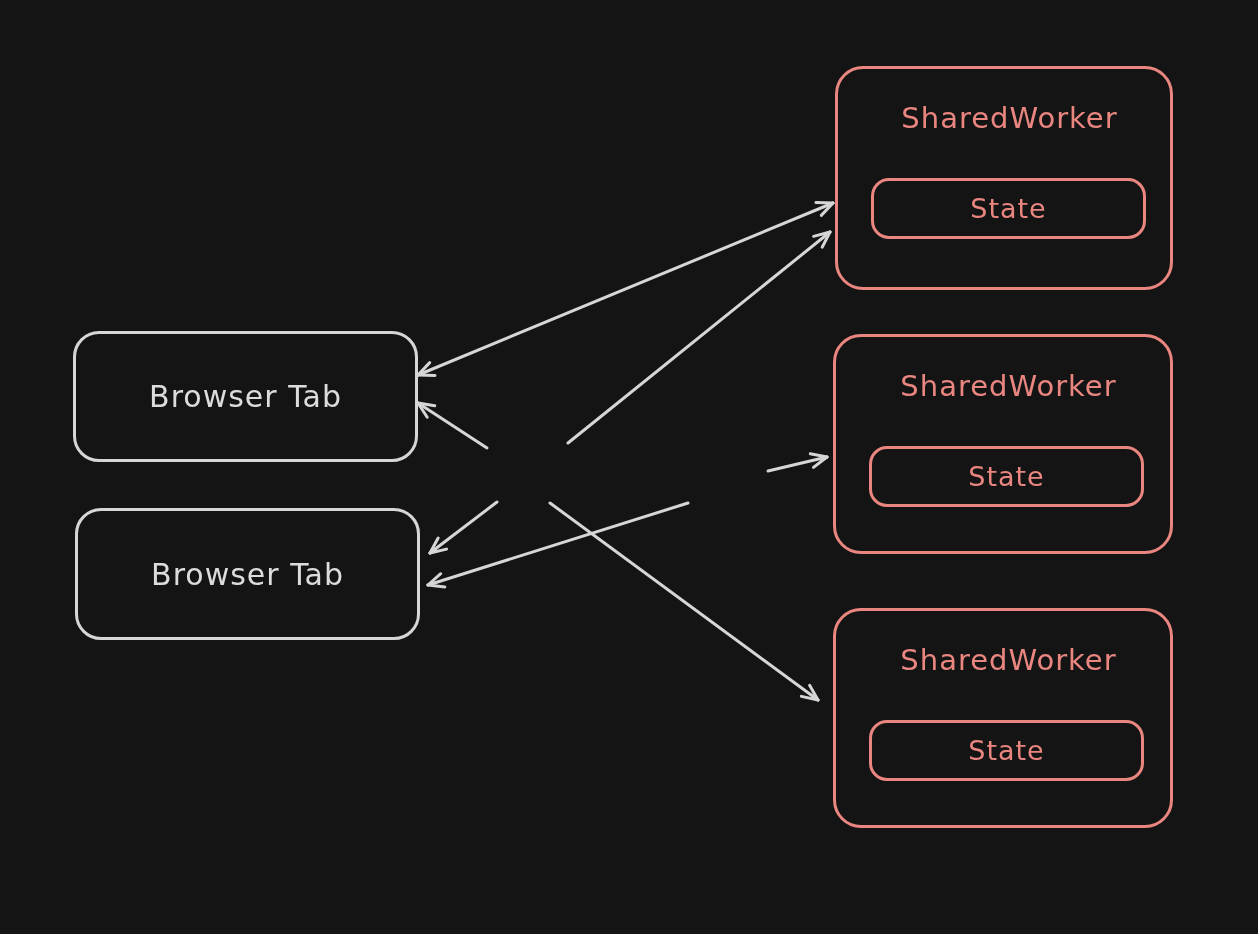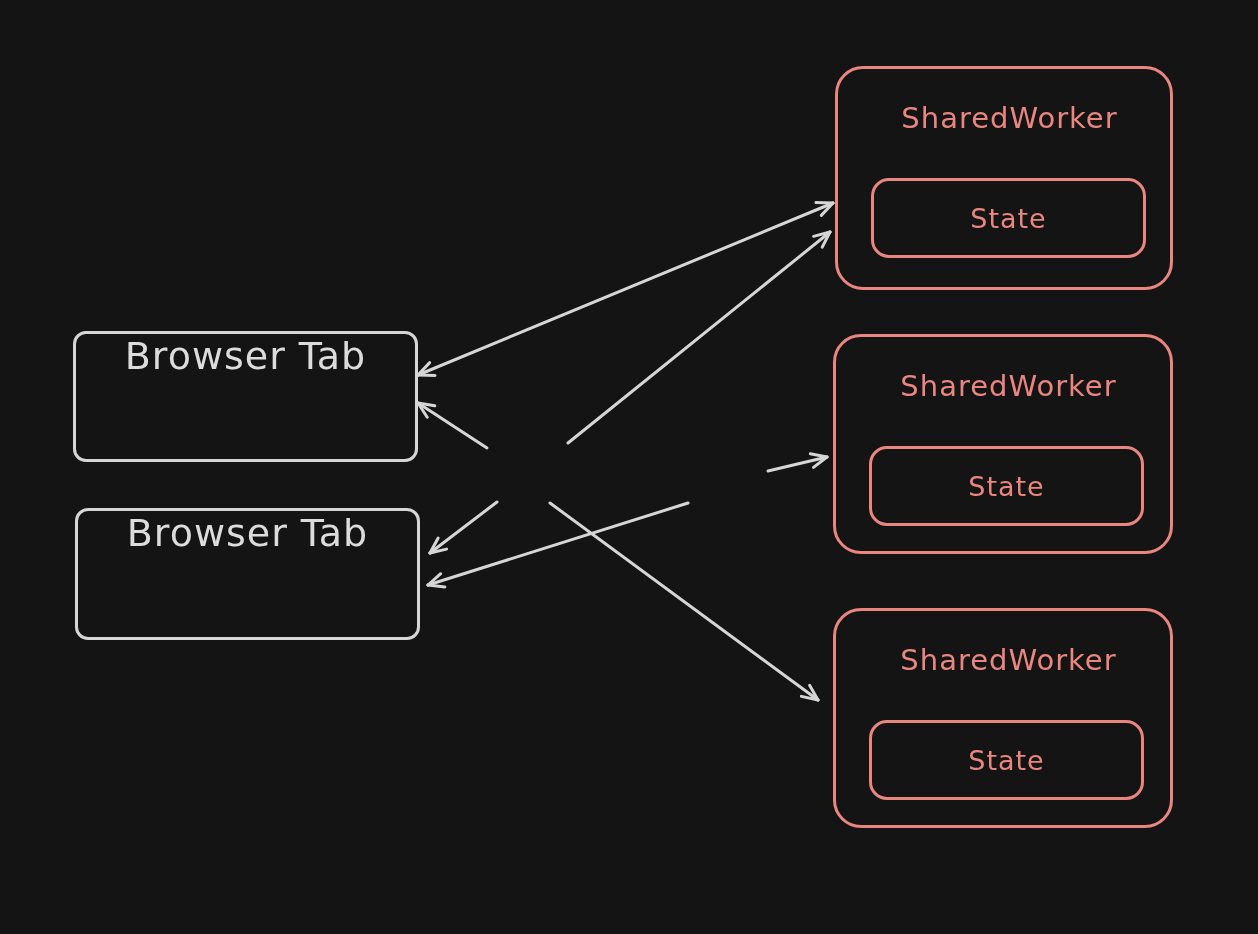--- a/index.html
+++ b/index.html
@@ -16,44 +16,44 @@
     background:var(--bg);
     overflow:hidden;
   }
   .node{
     position:absolute;
     box-sizing:border-box;
     background:var(--bg);
   }
   .tab{
     border:3px solid var(--line);
-    border-radius:13px;
-    display:flex;justify-content:center;
+    border-radius:26px;
+    display:flex;align-items:center;justify-content:center;
     color:var(--text-light);
-    font-size:38px;
+    font-size:30px;
     letter-spacing:1px;
   }
   .worker{
     border:3px solid var(--accent);
     border-radius:28px;
     color:var(--accent);
   }
   .worker-title{
     position:absolute;
     top:32px;left:0;right:0;
     text-align:center;
     font-size:29px;
     letter-spacing:1px;
     color:var(--accent);
     padding-left:11px;
   }
   .state-box{
     position:absolute;
     left:33px;top:109px;
-    width:275px;height:80px;
+    width:275px;height:61px;
     box-sizing:border-box;
     border:3.5px solid var(--accent);
     border-radius:18px;
     display:flex;align-items:center;justify-content:center;
     font-size:27px;
     letter-spacing:1px;
   }
   .center-label{
     position:absolute;
     left:478px;top:452px;

